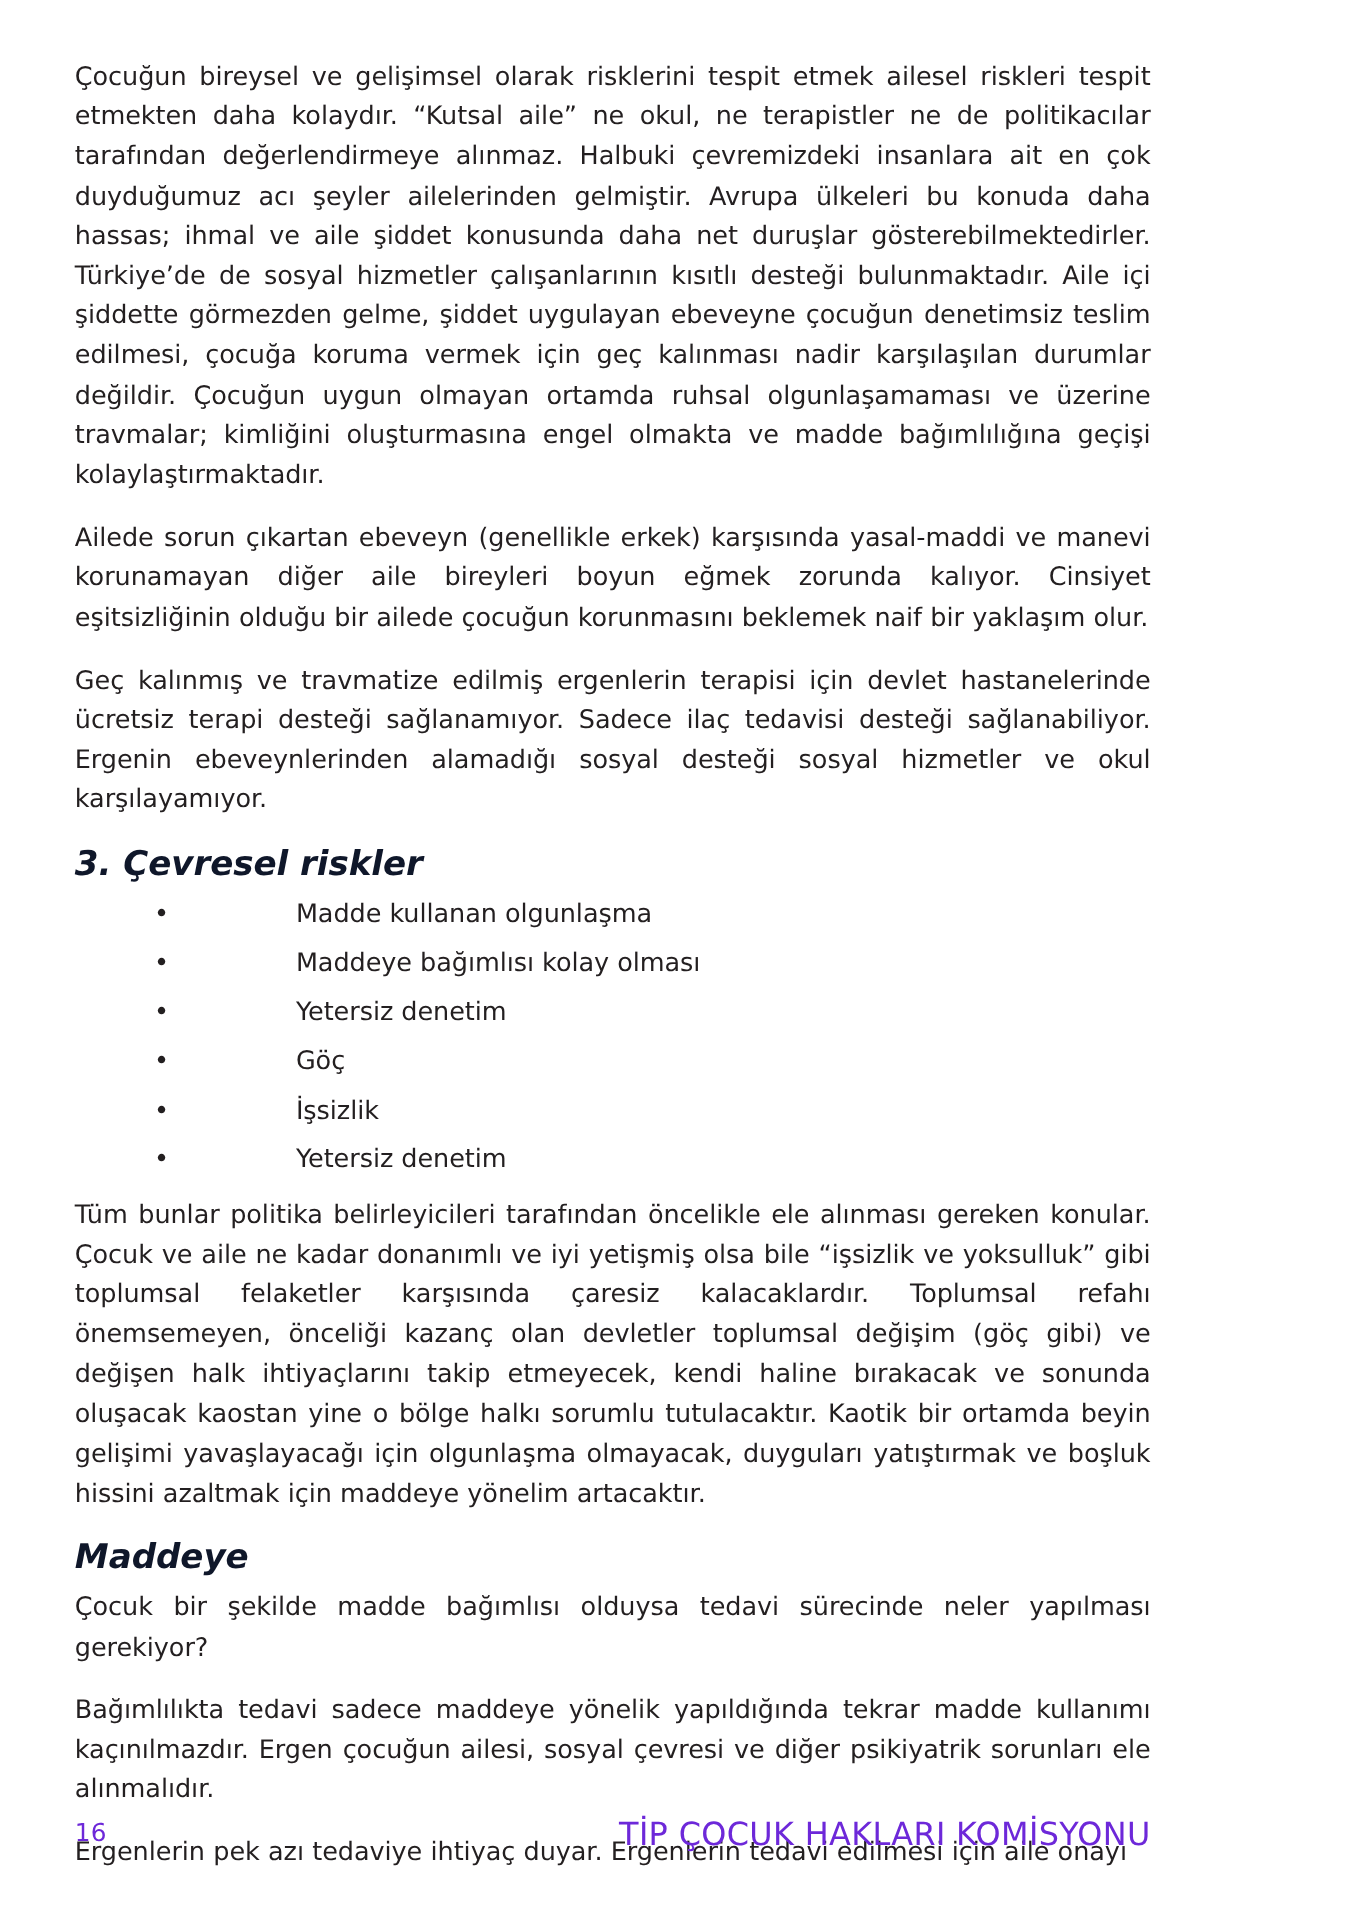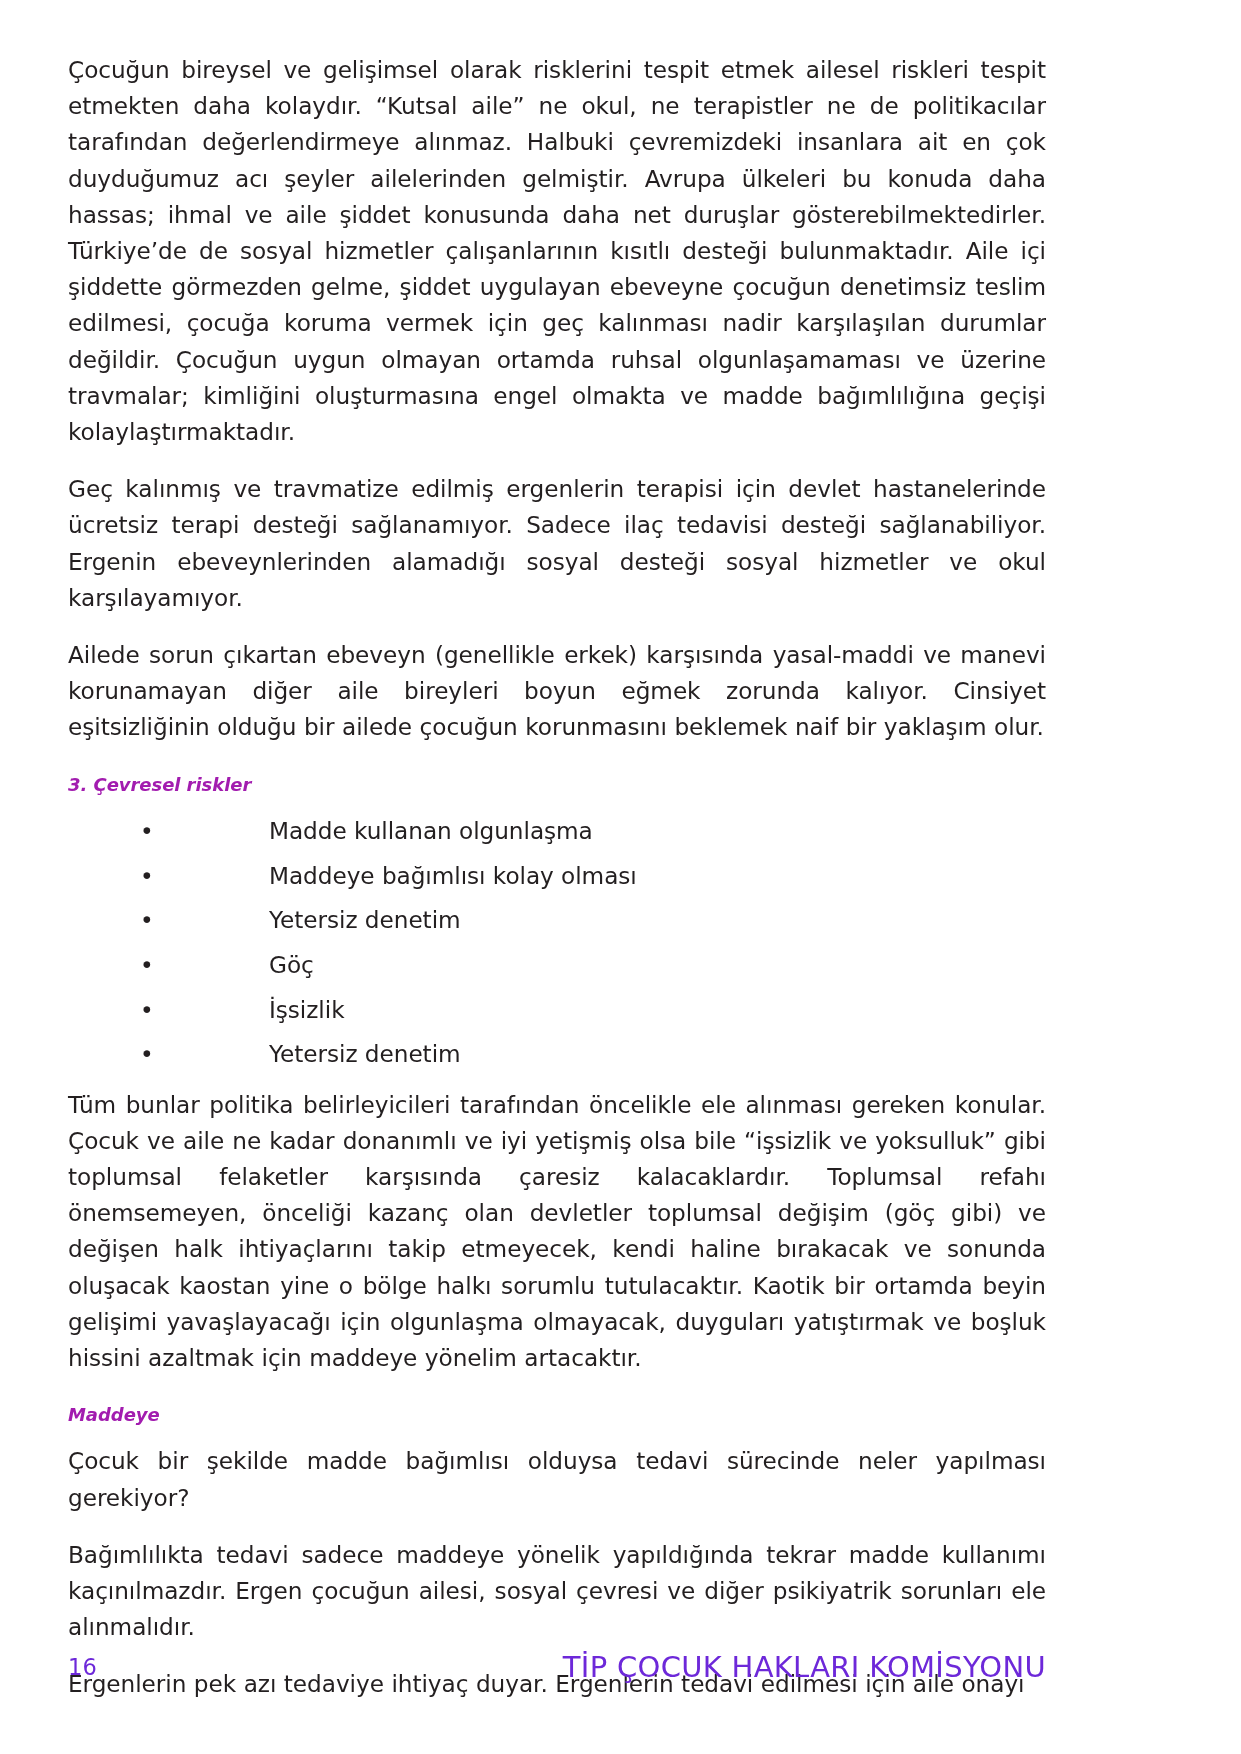--- a/index.html
+++ b/index.html
@@ -47,25 +47,25 @@
     color: #231f20;
     hyphens: manual;
   }
 
   p.body-par:last-child {
     margin-bottom: 17px;
   }
 
   h3.sub-head {
     margin: 0 0 10px 0;
-    font-size: 18px;
+    font-size: 31px;
     line-height: 36.2px;
     font-weight: bold;
     font-style: italic;
-    color: #a21caf;
+    color: #0f172a;
     letter-spacing: -0.05px;
   }
 
   ul.bullets {
     list-style: none;
     margin: 0 0 14px 0;
     padding: 0;
   }
 
   ul.bullets li {
@@ -113,23 +113,23 @@
 </style>
 </head>
 <body>
 
 <div class="page">
 
   <div class="content">
 
     <p class="body-par">Çocuğun bireysel ve gelişimsel olarak risklerini tespit etmek ailesel riskleri tespit etmekten daha kolaydır. “Kutsal aile” ne okul, ne terapistler ne de politikacılar tarafından değerlendirmeye alınmaz. Halbuki çevremizdeki insanlara ait en çok duyduğumuz acı şeyler ailelerinden gelmiştir.  Avrupa ülkeleri bu konuda daha hassas; ihmal ve aile şiddet konusunda daha net duruşlar gösterebilmektedirler. Türkiye’de de sosyal hizmetler çalışanlarının kısıtlı desteği bulunmaktadır. Aile içi şiddette görmezden gelme, şiddet uygulayan ebeveyne çocuğun denetimsiz teslim edilmesi, çocuğa koruma vermek için geç kalınması nadir karşılaşılan durumlar değildir.  Çocuğun uygun olmayan ortamda ruhsal olgunlaşamaması ve üzerine travmalar; kimliğini oluşturmasına engel olmakta ve madde bağımlılığına geçişi kolaylaştırmaktadır.</p>
 
+    <p class="body-par">Ailede sorun çıkartan ebeveyn (genellikle erkek) karşısında yasal-maddi ve manevi korunamayan diğer aile bireyleri boyun eğmek zorunda kalıyor. Cinsiyet eşitsizliğinin olduğu bir ailede çocuğun korunmasını beklemek naif bir yaklaşım olur.</p>
+
     <p class="body-par">Geç kalınmış ve travmatize edilmiş ergenlerin terapisi için devlet hastanelerinde ücretsiz terapi desteği sağlanamıyor. Sadece ilaç tedavisi desteği sağlanabiliyor. Ergenin ebeveynlerinden alamadığı sosyal desteği sosyal hizmetler ve okul karşılayamıyor.</p>
-
-    <p class="body-par">Ailede sorun çıkartan ebeveyn (genellikle erkek) karşısında yasal-maddi ve manevi korunamayan diğer aile bireyleri boyun eğmek zorunda kalıyor. Cinsiyet eşitsizliğinin olduğu bir ailede çocuğun korunmasını beklemek naif bir yaklaşım olur.</p>
 
     <h3 class="sub-head">3. Çevresel riskler</h3>
 
     <ul class="bullets">
       <li>
         <span class="bullet-dot">•</span>
         <span>Madde kullanan olgunlaşma</span>
       </li>
       <li>
         <span class="bullet-dot">•</span>

